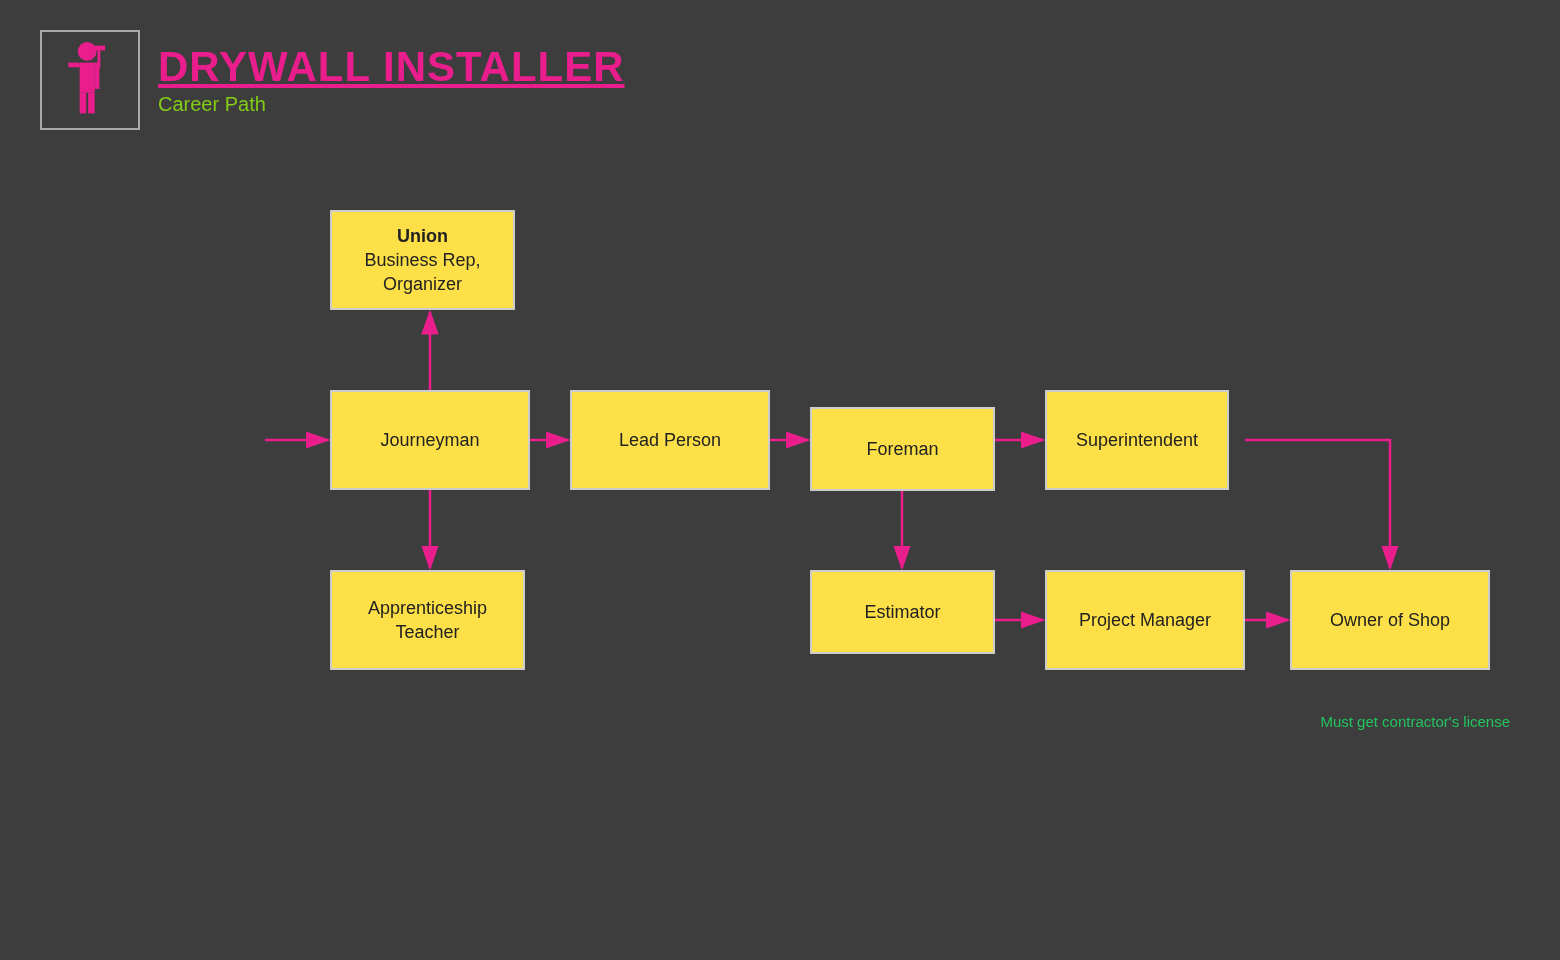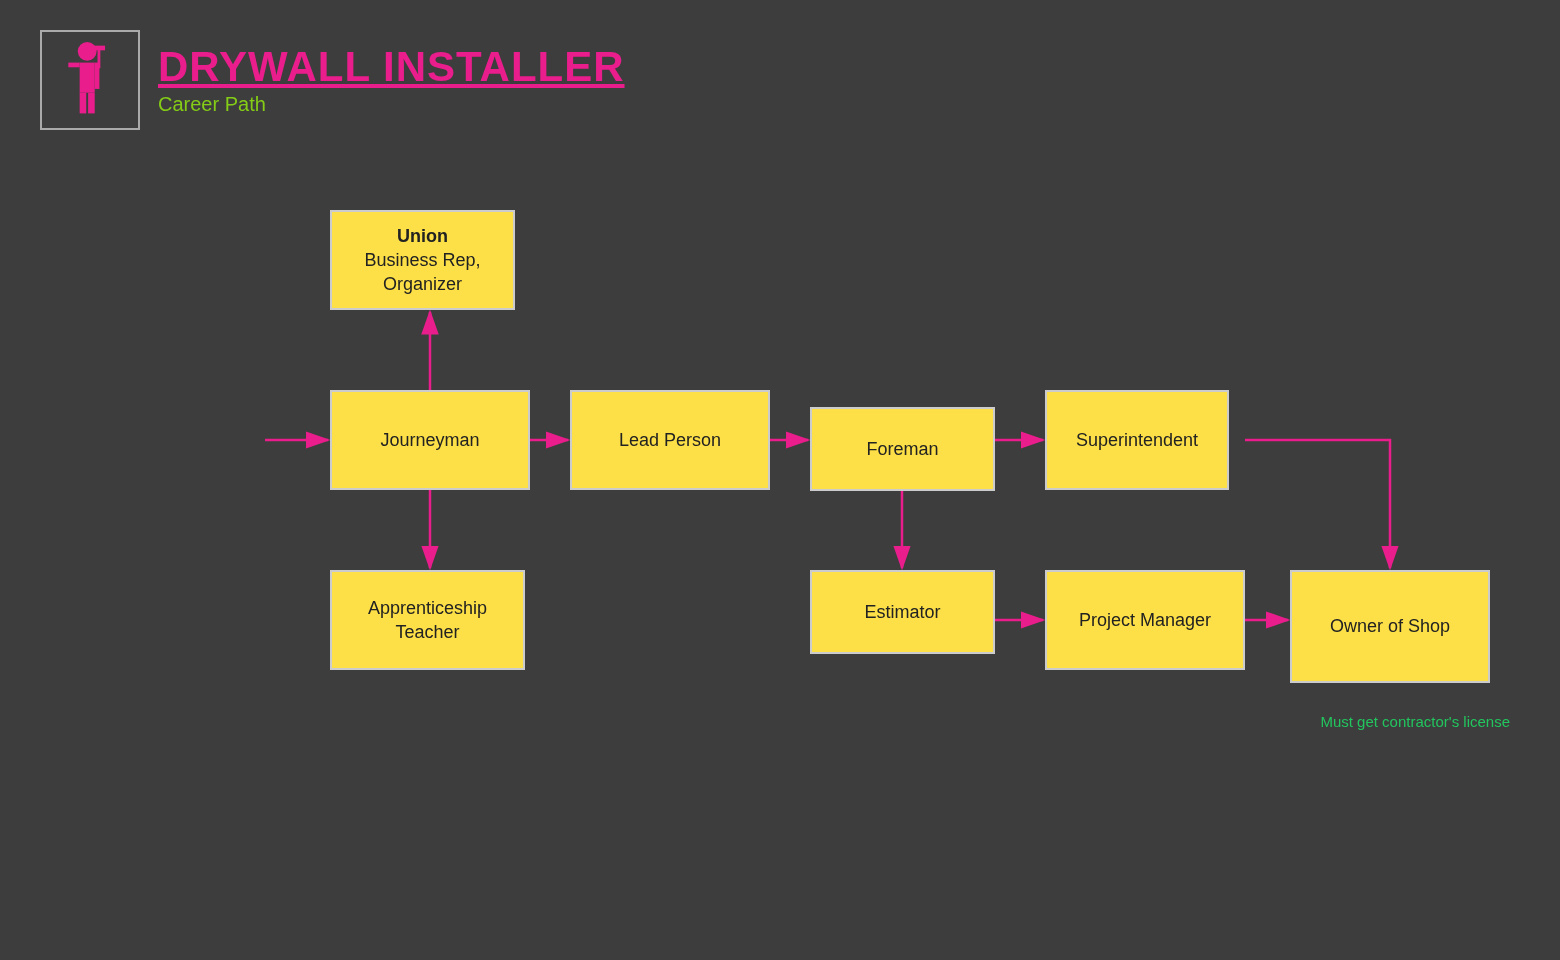--- a/index.html
+++ b/index.html
@@ -137,21 +137,21 @@
 
     .box.project-manager {
       width: 200px;
       height: 100px;
       left: 985px;
       top: 390px;
     }
 
     .box.owner-of-shop {
       width: 200px;
-      height: 113px;
+      height: 100px;
       left: 1230px;
       top: 390px;
     }
 
     .box-text-bold {
       font-weight: 700;
     }
 
     
     .arrows-svg {

